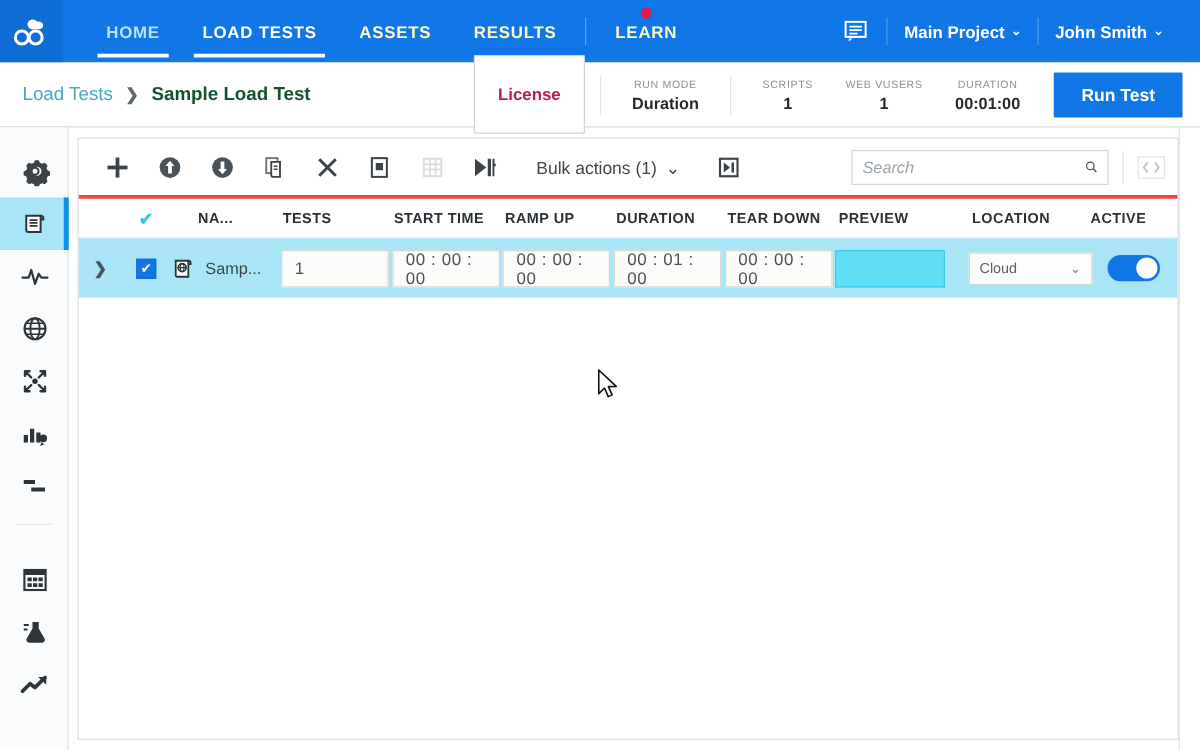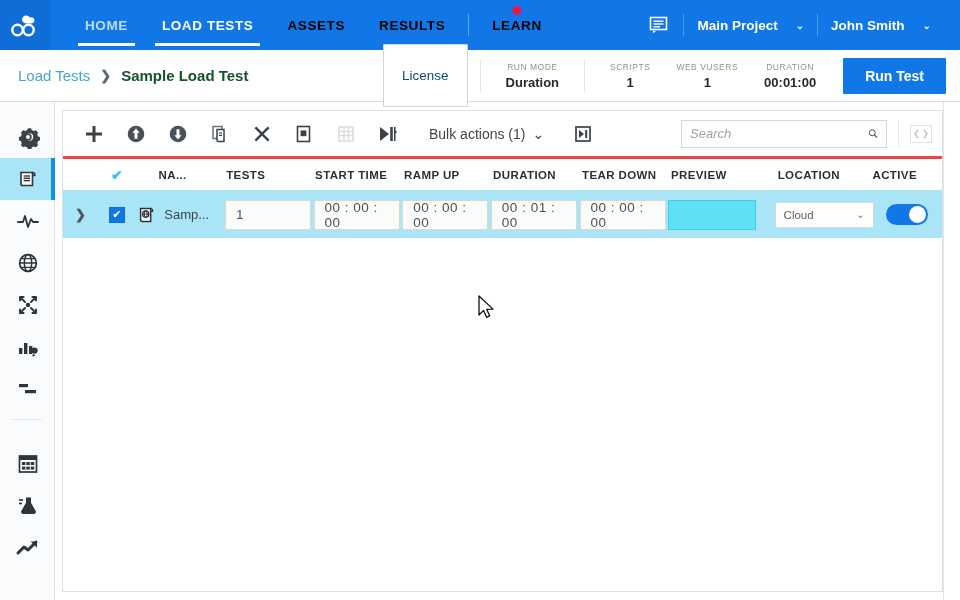--- a/index.html
+++ b/index.html
@@ -16,40 +16,40 @@
     position: absolute; left: 0; top: 0; width: 960px; height: 50px;
     background: #1177e6; display: flex; align-items: stretch;
   }
   .logo-box {
     width: 50px; height: 50px; background: #0f6ed6;
     display: flex; align-items: center; justify-content: center;
   }
   .nav-items { display: flex; align-items: stretch; margin-left: 18px; }
   .nav-item {
     position: relative; display: flex; align-items: center; padding: 0 17px;
-    color: #000000; font-size: 13.5px; font-weight: bold; letter-spacing: .6px;
+    color: #fef9c3; font-size: 13.5px; font-weight: bold; letter-spacing: .6px;
     cursor: pointer; white-space: nowrap;
   }
   .nav-item.active { color: #ffffff; }
   .nav-item.active::after {
     content: ""; position: absolute; left: 10px; right: 10px; bottom: 4px;
     height: 3px; background: #ffffff;
   }
   .nav-sep { width: 1px; background: #5ba6ef; margin: 14px 6px; }
   .learn-wrap { position: relative; }
   .learn-dot {
     position: absolute; top: 6px; left: 50%; transform: translateX(-50%);
     width: 9px; height: 9px; border-radius: 50%; background: #e8174a;
   }
   .nav-right {
     margin-left: auto; display: flex; align-items: center;
     padding-right: 16px; gap: 0;
   }
   .nav-r-item {
-    display: flex; align-items: center; gap: 18px;
+    display: flex; align-items: center; gap: 5px;
     color: #ffffff; font-size: 13.5px; font-weight: bold;
     padding: 0 13px; cursor: pointer; white-space: nowrap;
   }
   .nav-icon-btn { padding: 0 14px; cursor: pointer; display: flex; align-items: center; }
   .vdiv { width: 1px; height: 22px; background: #4e9cec; }
   .caret { font-size: 10px; opacity: .95; }
 
   
   .subheader {
     position: absolute; left: 0; top: 50px; width: 960px; height: 52px;
@@ -57,22 +57,22 @@
     display: flex; align-items: center;
   }
   .crumb {
     margin-left: 18px; color: #46a7c6; font-size: 15px; cursor: pointer;
   }
   .crumb-sep { margin: 0 10px; color: #5b6b75; font-size: 13px; font-weight: bold; }
   .crumb-current { color: #14532d; font-size: 15px; font-weight: bold; }
 
   .sh-right { margin-left: auto; display: flex; align-items: center; height: 100%; padding-right: 14px; }
   .license-btn {
-    border: 1px solid #cfd5da; background: #fff; color: #0c4a6e;
-    font-size: 13.5px; padding: 23px 18px; cursor: pointer; border-radius: 1px;
+    border: 1px solid #cfd5da; background: #fff; color: #be185d;
+    font-size: 13.5px; padding: 23px 18px; cursor: pointer; border-radius: 1px; font-weight: bold;
   }
   .sh-sep { width: 1px; height: 32px; background: #e1e5e9; margin: 0 12px; }
   .stat { text-align: center; padding: 0 13px; }
   .stat-label {
     font-size: 8.5px; color: #8a939b; letter-spacing: .5px; text-transform: uppercase;
     margin-bottom: 3px;
   }
   .stat-value { font-size: 13px; color: #242a2f; font-weight: bold; }
   .run-btn {
     background: #1177e6; color: #fff; border: 0; font-size: 14px; font-weight: bold;

